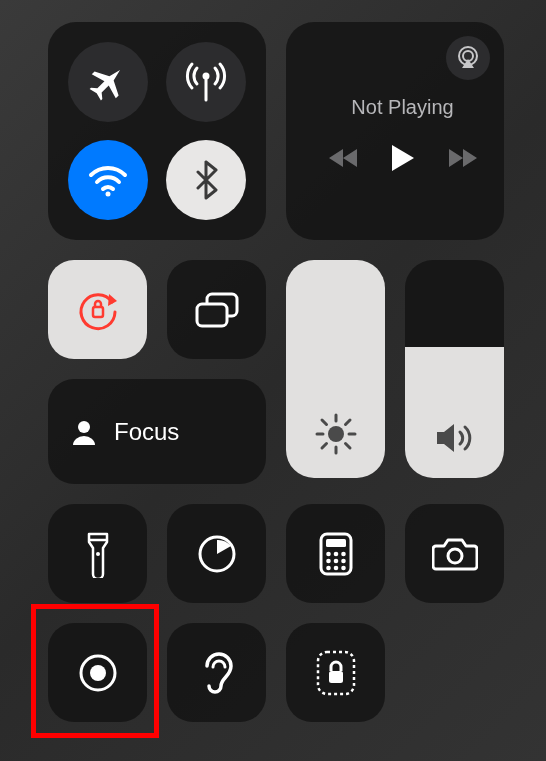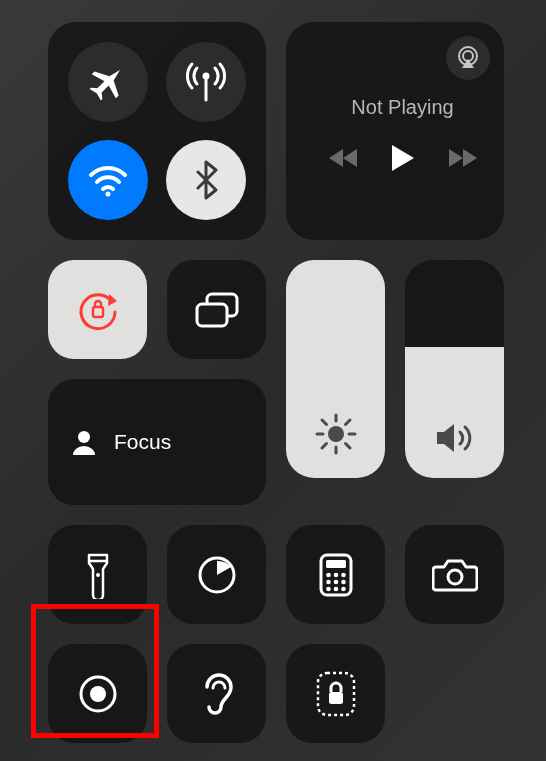--- a/index.html
+++ b/index.html
@@ -66,26 +66,26 @@
   .media-controls { display: flex; align-items: center; gap: 32px; }
 
   .tile {
     width: 99px; height: 99px;
     border-radius: 26px;
     background: rgba(20,20,20,0.85);
     display: flex; align-items: center; justify-content: center;
   }
   .tile.light { background: #e1e0df; }
   .focus {
-    width: 218px; height: 126px;
+    width: 218px; height: 105px;
     border-radius: 26px;
     background: rgba(20,20,20,0.85);
     display: flex; align-items: center;
     gap: 16px; padding: 0 22px;
-    color: #fff; font-size: 21px;
+    color: #fff; font-size: 24px;
   }
   .slider {
     width: 99px; height: 218px;
     border-radius: 28px;
     background: rgba(20,20,20,0.85);
     position: relative;
     overflow: hidden;
     display: flex; align-items: flex-end; justify-content: center;
   }
   .slider-fill {

